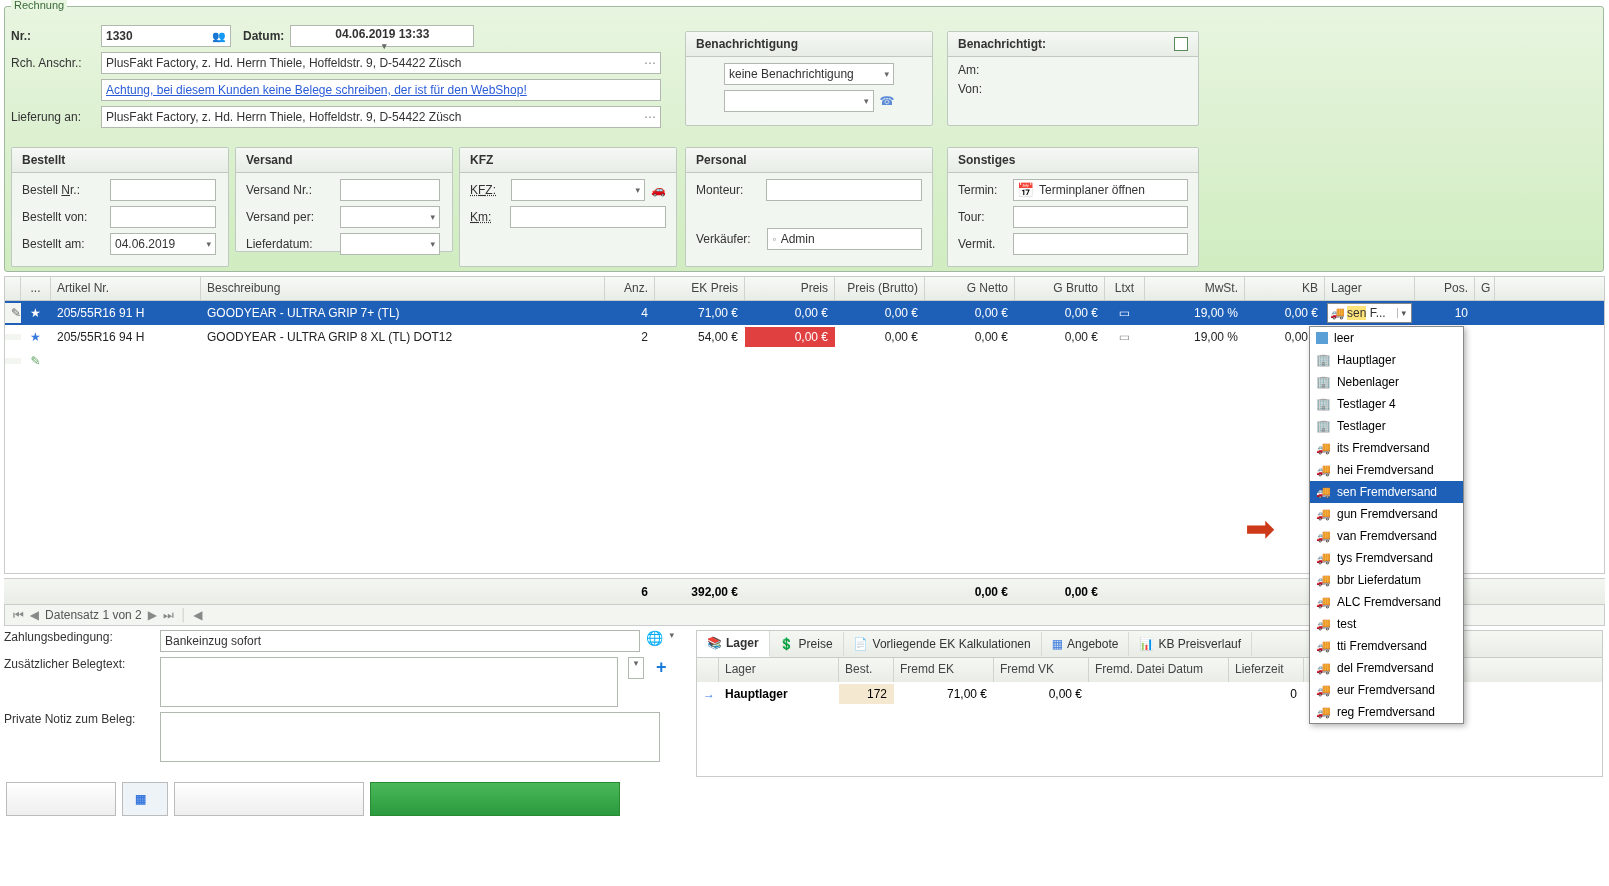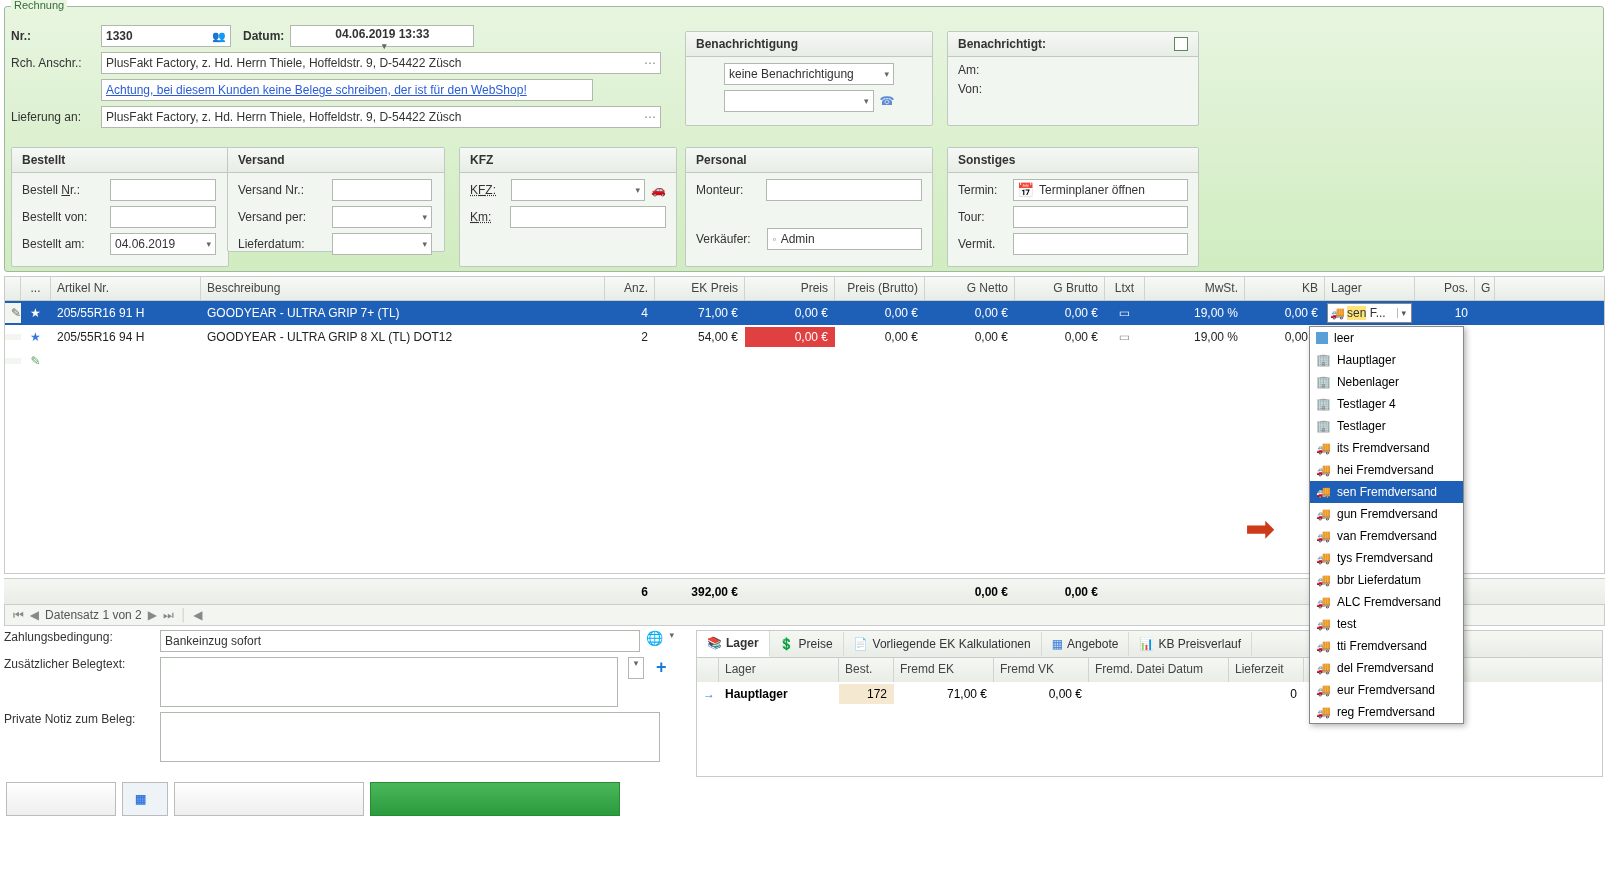--- a/index.html
+++ b/index.html
@@ -135,21 +135,21 @@
     </div>
     <div class="row">
       <span class="label" style="width:84px;">Rch. Anschr.:</span>
       <div class="text-display" style="width:560px;">
         <span>PlusFakt Factory, z. Hd. Herrn Thiele, Hoffeldstr. 9,  D-54422 Züsch</span>
         <span style="margin-left:auto; color:#888;">⋯</span>
       </div>
     </div>
     <div class="row">
       <span style="width:84px;"></span>
-      <div class="text-display" style="width:492px;">
+      <div class="text-display" style="width:560px;">
         <a class="link">Achtung, bei diesem Kunden keine Belege schreiben, der ist für den WebShop!</a>
       </div>
     </div>
     <div class="row">
       <span class="label" style="width:84px;">Lieferung an:</span>
       <div class="text-display" style="width:560px;">
         <span>PlusFakt Factory, z. Hd. Herrn Thiele, Hoffeldstr. 9,  D-54422 Züsch</span>
         <span style="margin-left:auto; color:#888;">⋯</span>
       </div>
     </div>
@@ -203,21 +203,21 @@
       <div class="row">
           <span class="label" style="width:82px;">Bestellt am:</span>
           <div class="combo" style="width:106px;">
             <span>04.06.2019</span>
             <span class="arrow">▾</span>
           </div>
         </div>
     </div>
   </div>
 
-  <div class="panel" style="left:222px; top:140px; width:218px; height:105px;">
+  <div class="panel" style="left:230px; top:140px; width:218px; height:105px;">
     <div class="panel-header">Versand</div>
     <div class="panel-body">
       <div class="row">
           <span class="label" style="width:88px;">Versand Nr.:</span>
           <input type="text" style="width: 100px;">
         </div>
       <div class="row">
           <span class="label" style="width:88px;">Versand per:</span>
           <div class="combo" style="width:100px;">
             <span></span>

